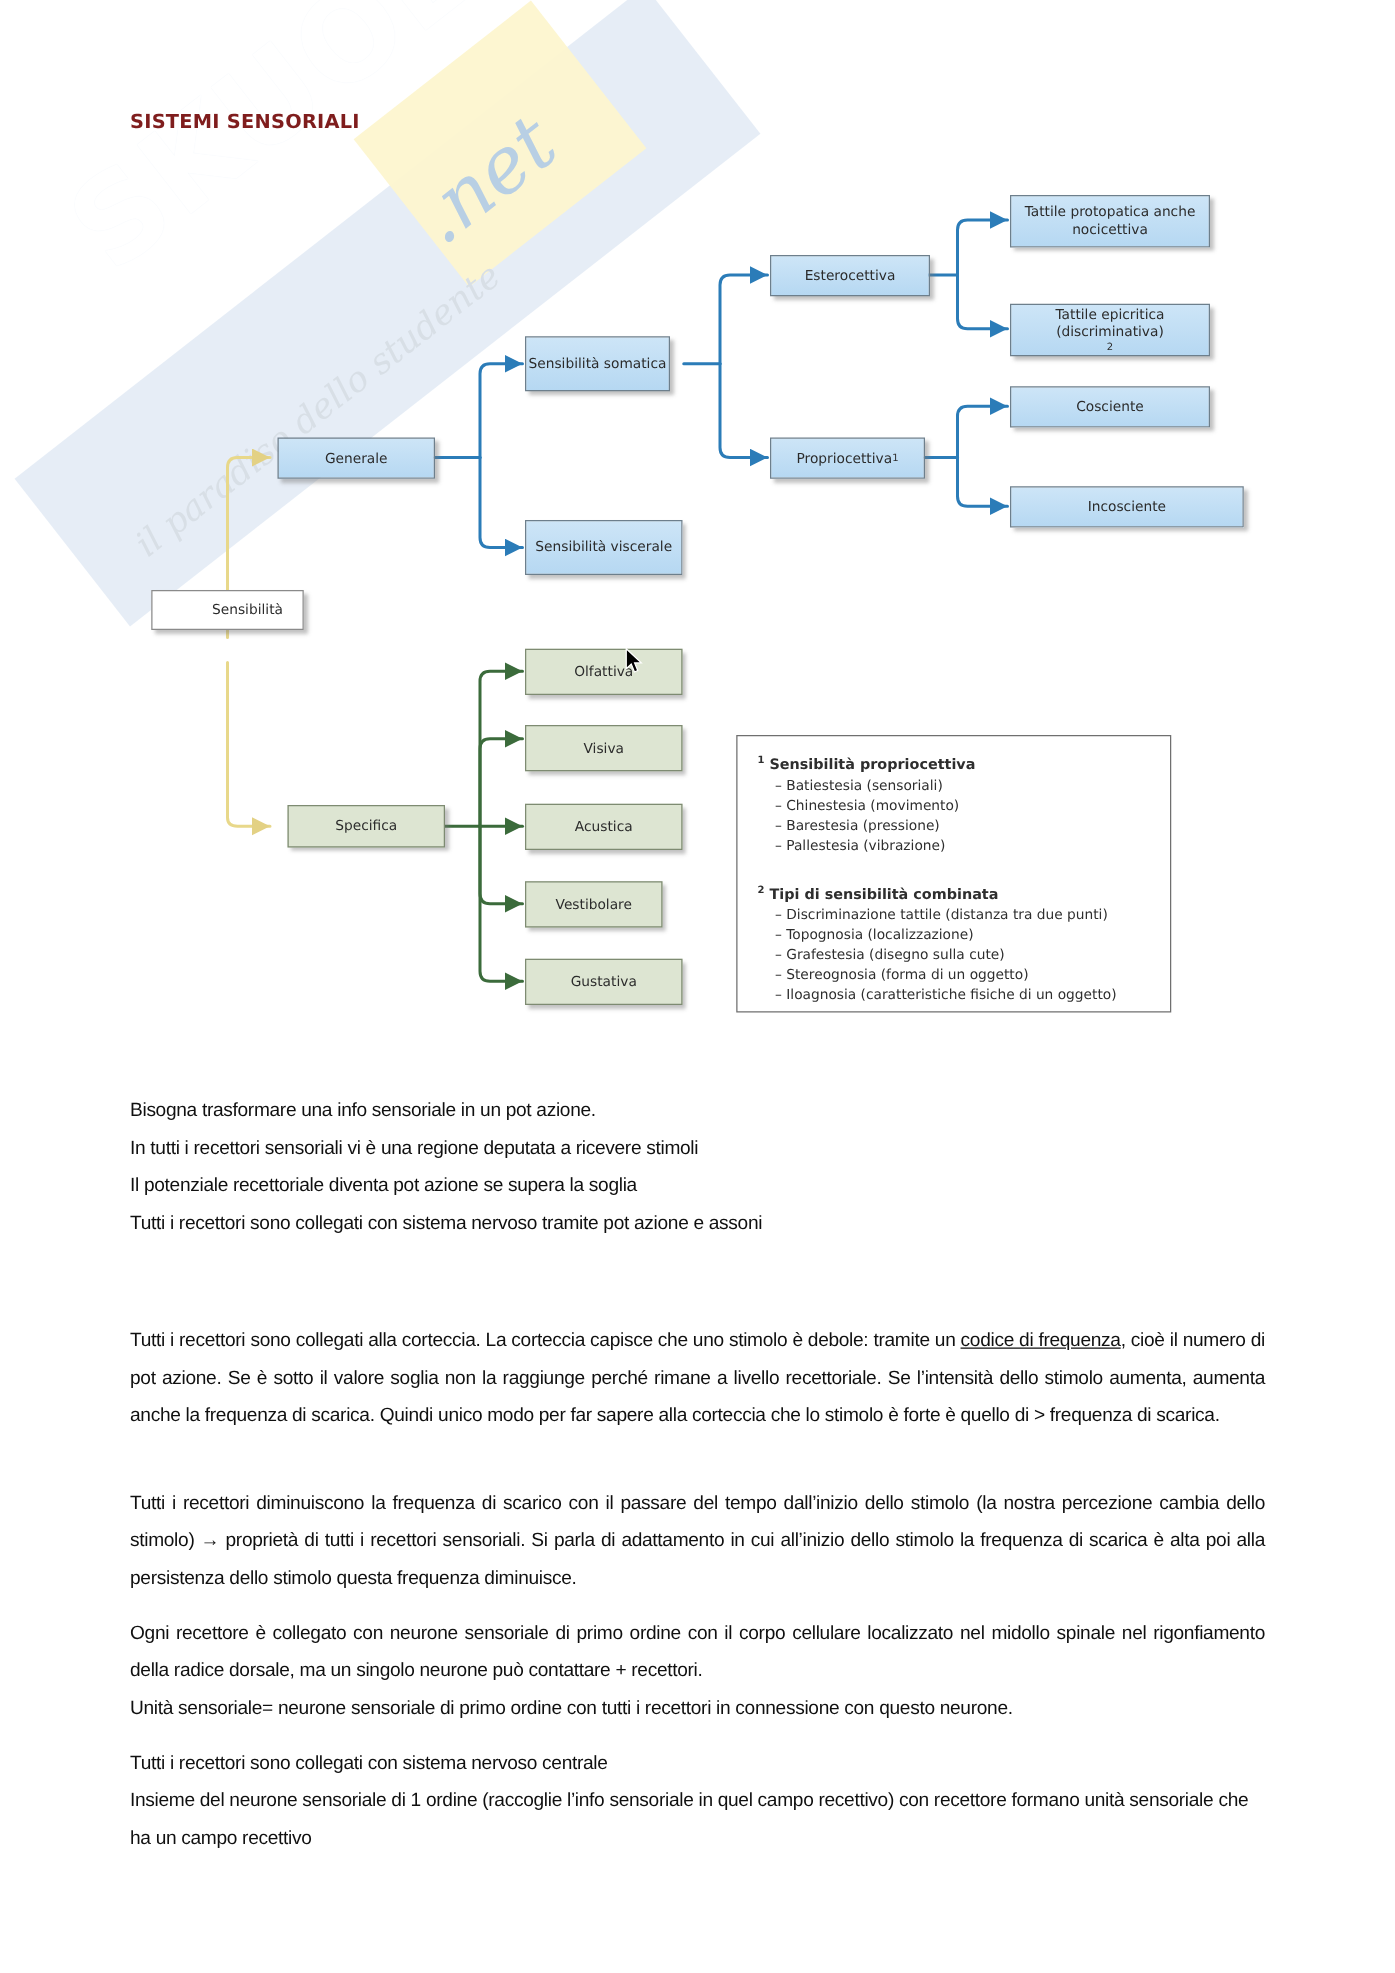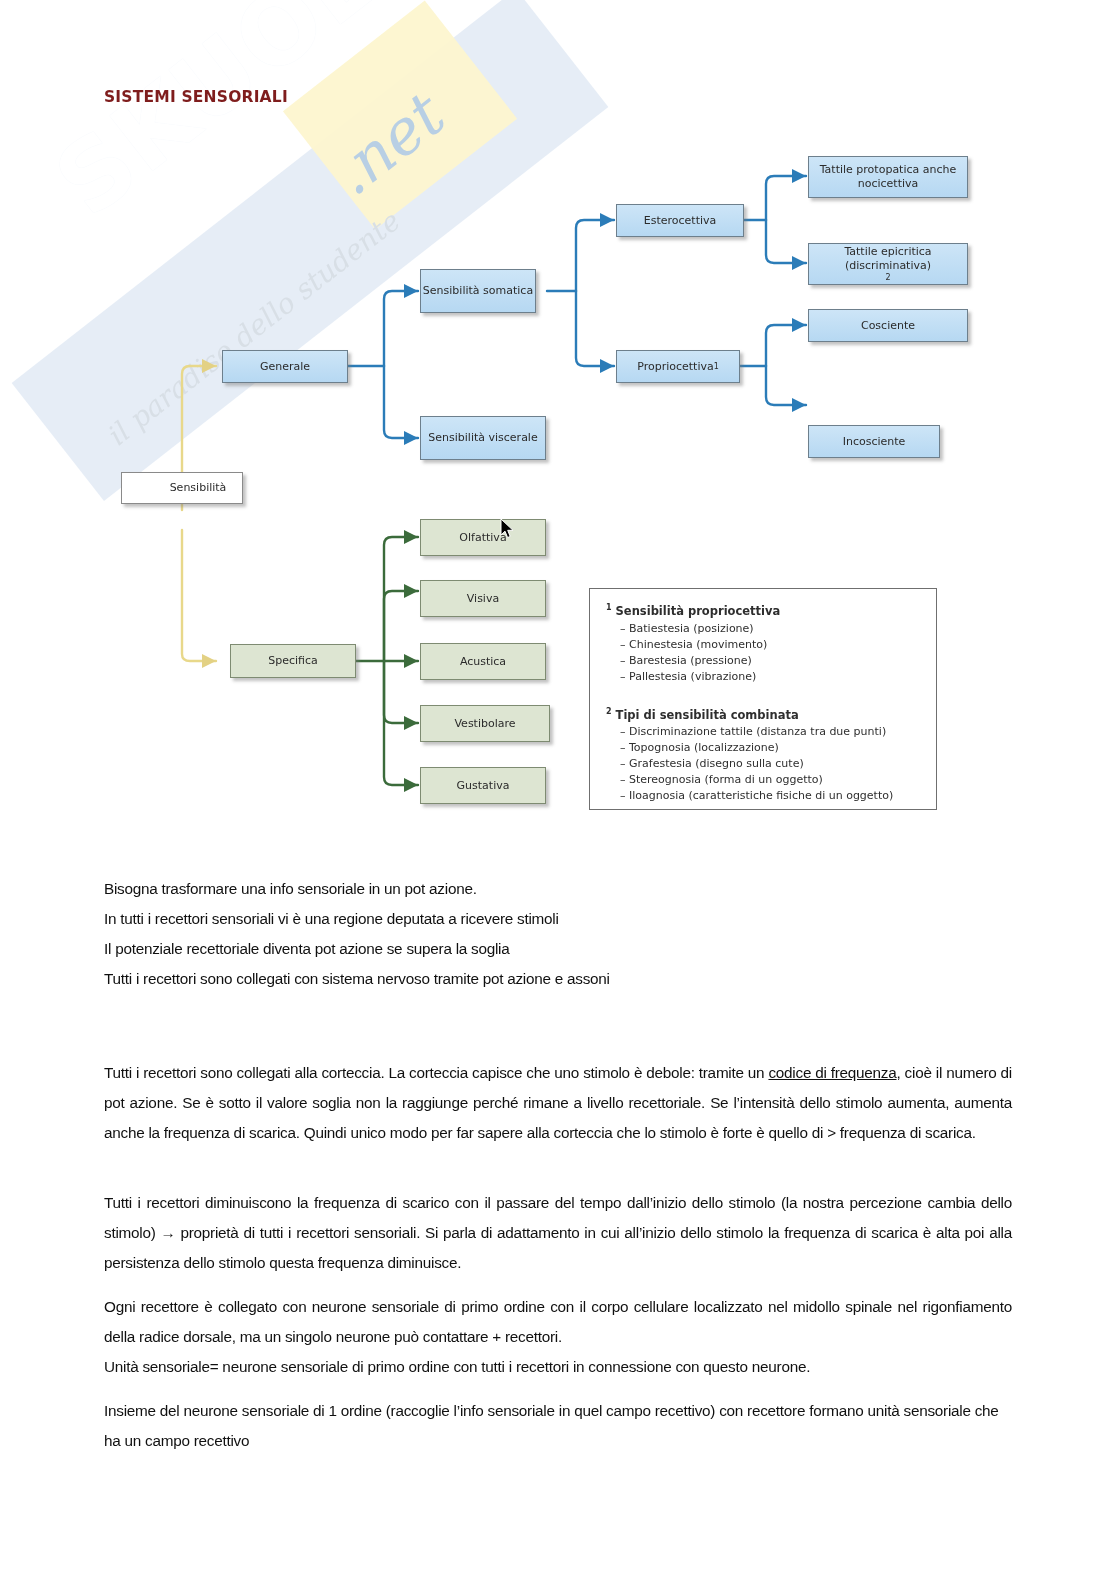--- a/index.html
+++ b/index.html
@@ -295,46 +295,46 @@
     <div class="node blue" style="left:808px; top:156px; width:160px; height:42px; flex-direction:column;">
       <span>Tattile protopatica anche nocicettiva</span>
     </div>
     <div class="node blue" style="left:808px; top:243px; width:160px; height:42px; flex-direction:column;">
       <span>Tattile epicritica (discriminativa)</span>
         <sup>2</sup>
     </div>
     <div class="node blue" style="left:808px; top:309px; width:160px; height:33px;">
       <span>Cosciente</span>
     </div>
-    <div class="node blue" style="left:808px; top:389px; width:132px; height:33px;margin-top:36px;">
+    <div class="node blue" style="left:808px; top:389px; width:187px; height:33px;">
       <span>Incosciente</span>
     </div>
 
     <div class="node green" style="left:420px; top:519px; width:126px; height:37px;">
       <span>Olfattiva</span>
     </div>
     <div class="node green" style="left:420px; top:580px; width:126px; height:37px;">
       <span>Visiva</span>
     </div>
     <div class="node green" style="left:420px; top:643px; width:126px; height:37px;">
       <span>Acustica</span>
     </div>
-    <div class="node green" style="left:420px; top:705px; width:130px; height:37px;">
+    <div class="node green" style="left:420px; top:705px; width:110px; height:37px;">
       <span>Vestibolare</span>
     </div>
     <div class="node green" style="left:420px; top:767px; width:126px; height:37px;">
       <span>Gustativa</span>
     </div>
 
     <div id="legend">
       <div class="lg-head">
         <span class="mk">1</span><span>Sensibilità propriocettiva</span>
       </div>
       <ul class="lg-list">
-        <li>Batiestesia (posizione)</li>
+        <li>Batiestesia (sensoriali)</li>
         <li>Chinestesia (movimento)</li>
         <li>Barestesia (pressione)</li>
         <li>Pallestesia (vibrazione)</li>
       </ul>
       <div class="lg-gap"></div>
       <div class="lg-head">
         <span class="mk">2</span><span>Tipi di sensibilità combinata</span>
       </div>
       <ul class="lg-list">
         <li>Discriminazione tattile (distanza tra due punti)</li>
@@ -360,16 +360,17 @@
   <div class="para justify" id="p-block2"><span>Tutti i recettori sono collegati alla corteccia. La corteccia capisce che uno stimolo è debole: tramite un </span><u>codice di frequenza</u><span>, cioè il numero di pot azione. Se è sotto il valore soglia non la raggiunge perché rimane a livello recettoriale. Se l’intensità dello stimolo aumenta, aumenta anche la frequenza di scarica. Quindi unico modo per far sapere alla corteccia che lo stimolo è forte è quello di &gt; frequenza di scarica.</span></div>
 
   <div class="para justify" id="p-block4">
     <div style="text-align:justify;"> Ogni recettore è collegato con neurone sensoriale di primo ordine con il corpo cellulare localizzato nel midollo spinale nel rigonfiamento della radice dorsale, ma un singolo neurone può contattare + recettori.</div>
     <div>Unità sensoriale= neurone sensoriale di primo ordine con tutti i recettori in connessione con questo neurone.</div>
   </div>
 
   <div class="para justify" id="p-block3">Tutti i recettori diminuiscono la frequenza di scarico con il passare del tempo dall’inizio dello stimolo (la nostra percezione cambia dello stimolo) → proprietà di tutti i recettori sensoriali. Si parla di adattamento in cui all’inizio dello stimolo la frequenza di scarica è alta poi alla persistenza dello stimolo questa frequenza diminuisce.</div>
 
   <div class="para" id="p-block5">
+    <div>Tutti i recettori sono collegati con sistema nervoso centrale</div>
     <div>Insieme del neurone sensoriale di 1 ordine (raccoglie l’info sensoriale in quel campo recettivo) con recettore formano unità sensoriale che ha un campo recettivo</div>
   </div>
 
 </div>
 
 </body></html>

